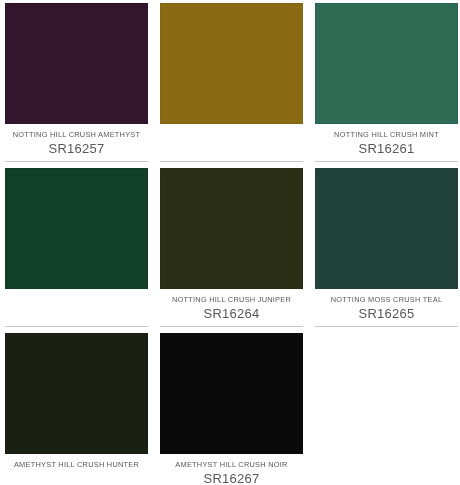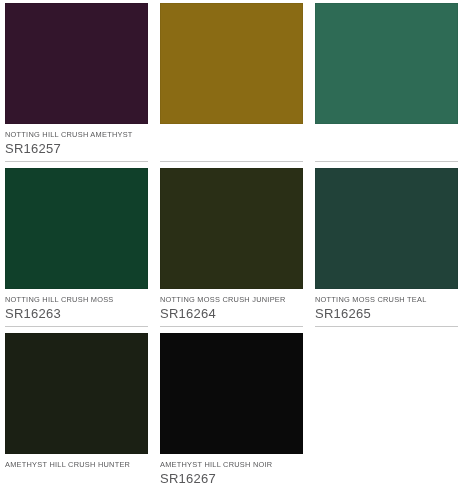--- a/index.html
+++ b/index.html
@@ -33,20 +33,21 @@
     padding: 3px 7px 0 5px;
   }
   .swatch {
     width: 143px;
     height: 121px;
     display: block;
     box-shadow: 0 0 0 0.5px rgba(0,0,0,0.10) inset;
   }
   .caption {
     width: 143px;
+    text-align: center;
     padding-top: 4px;
   }
   .cap-name {
     font-size: 7.4px;
     letter-spacing: 0.25px;
     color: #58585a;
     line-height: 13px;
     white-space: nowrap;
   }
   .cap-code {
@@ -79,36 +80,36 @@
       <div class="divider"></div>
     </div>
 
     <div class="cell">
       <div class="swatch" style="background: rgb(138, 107, 20);"></div>
       <div class="divider"></div>
     </div>
 
     <div class="cell">
       <div class="swatch" style="background: rgb(46, 107, 85);"></div>
+      <div class="caption">
+        <div class="cap-name">NOTTING HILL CRUSH MINT</div>
+        <div class="cap-code">SR16261</div>
+      </div>
       <div class="divider"></div>
     </div>
 
     <div class="cell">
       <div class="swatch" style="background: rgb(16, 64, 42);"></div>
-      <div class="caption">
-        <div class="cap-name">NOTTING HILL CRUSH MOSS</div>
-        <div class="cap-code">SR16263</div>
-      </div>
       <div class="divider"></div>
     </div>
 
     <div class="cell">
       <div class="swatch" style="background: rgb(42, 47, 22);"></div>
       <div class="caption">
-        <div class="cap-name">NOTTING MOSS CRUSH JUNIPER</div>
+        <div class="cap-name">NOTTING HILL CRUSH JUNIPER</div>
         <div class="cap-code">SR16264</div>
       </div>
       <div class="divider"></div>
     </div>
 
     <div class="cell">
       <div class="swatch" style="background: rgb(33, 66, 57);"></div>
       <div class="caption">
         <div class="cap-name">NOTTING MOSS CRUSH TEAL</div>
         <div class="cap-code">SR16265</div>

